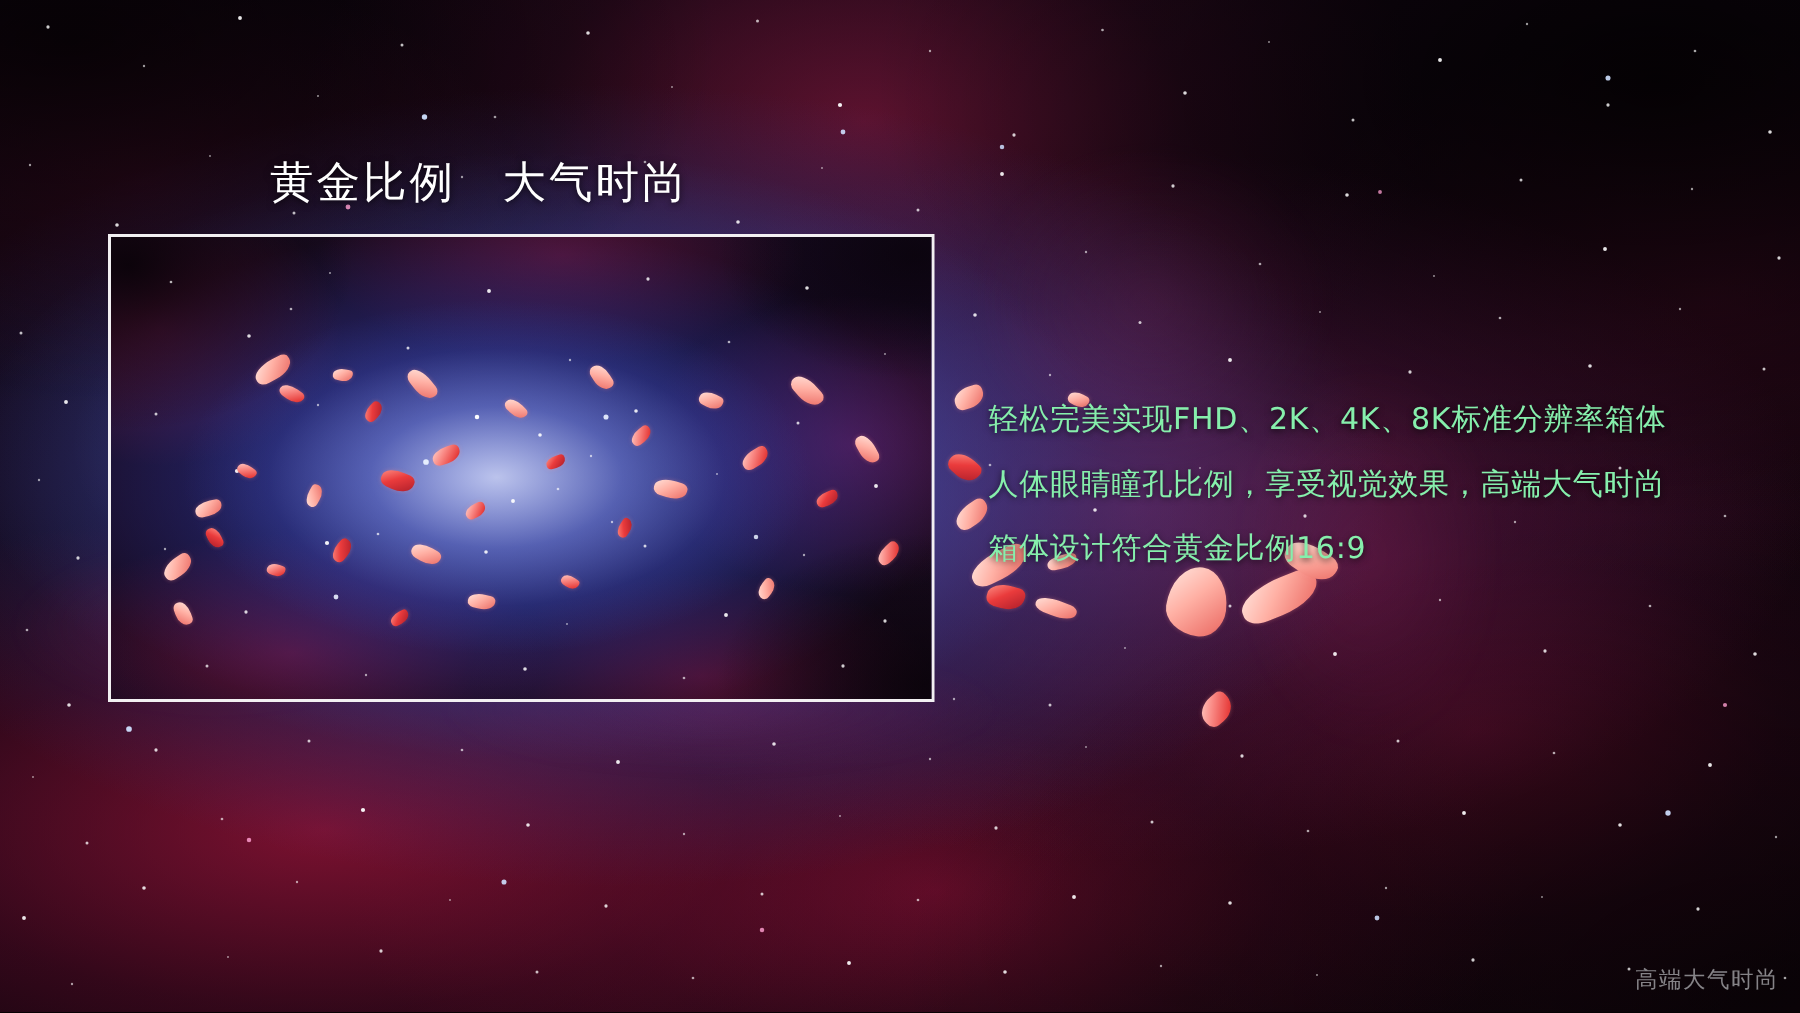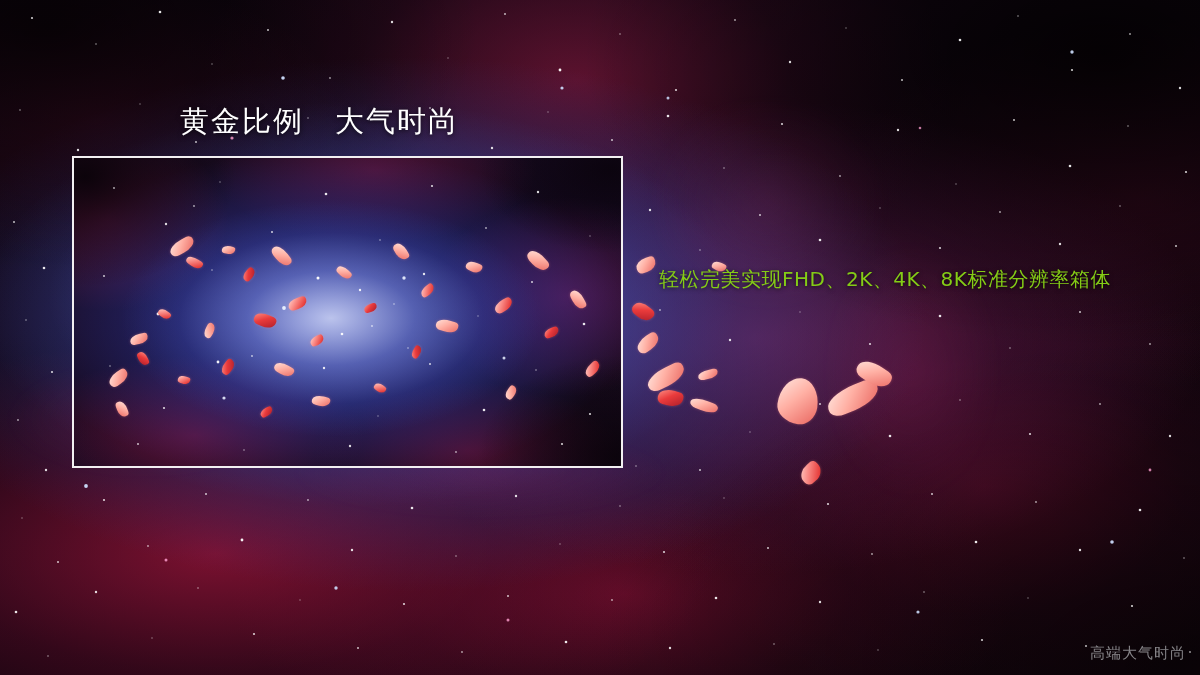--- a/index.html
+++ b/index.html
@@ -119,21 +119,21 @@
   }
   .body-text {
     position: absolute;
     left: 659px;
     top: 258px;
     width: 520px;
   }
   .body-line {
     font-size: 20px;
     line-height: 43px;
-    color: #84cc16;
+    color: #86efac;
     letter-spacing: .5px;
     white-space: nowrap;
     text-shadow: 0 1px 4px rgba(0,0,0,0.7);
   }
   .watermark {
     position: absolute;
     right: 14px;
     bottom: 12px;
     font-size: 15px;
     color: rgba(168,168,172,0.78);
@@ -398,17 +398,19 @@
   <div class="petal pale" style="left:826px; top:386px; width:54px; height:24px; transform:rotate(-22deg);"></div>
   <div class="petal pale" style="left:856px; top:364px; width:36px; height:20px; transform:rotate(34deg);"></div>
   <div class="petal" style="left:800px; top:464px; width:22px; height:18px; transform:rotate(-40deg);"></div>
   <div class="petal pale" style="left:712px; top:262px; width:14px; height:9px;  transform:rotate(28deg);"></div>
   <div class="petal pale" style="left:636px; top:258px; width:20px; height:14px; transform:rotate(-18deg);"></div>
   <div class="petal deep" style="left:632px; top:304px; width:22px; height:15px; transform:rotate(42deg);"></div>
   <div class="petal pale" style="left:636px; top:336px; width:24px; height:14px; transform:rotate(-34deg);"></div>
 
   <div class="body-text">
     <div class="body-line">轻松完美实现FHD、2K、4K、8K标准分辨率箱体</div>
+    <div class="body-line">人体眼睛瞳孔比例，享受视觉效果，高端大气时尚</div>
+    <div class="body-line">箱体设计符合黄金比例16:9</div>
   </div>
 
   <div class="watermark">高端大气时尚</div>
 
 </div>
 
 </body></html>

